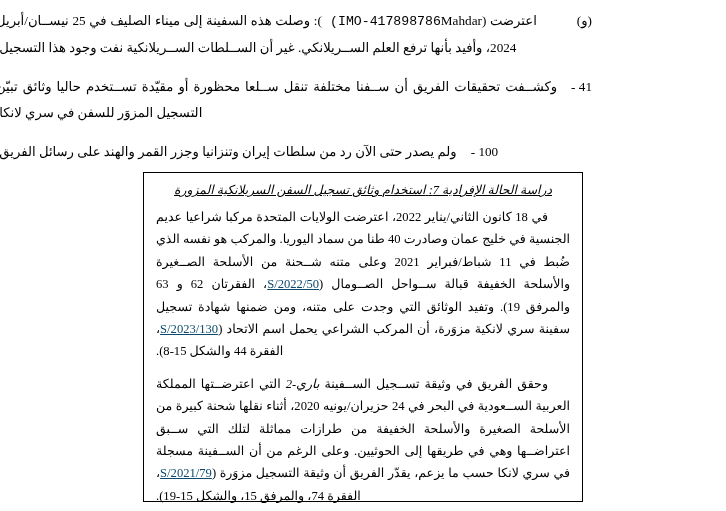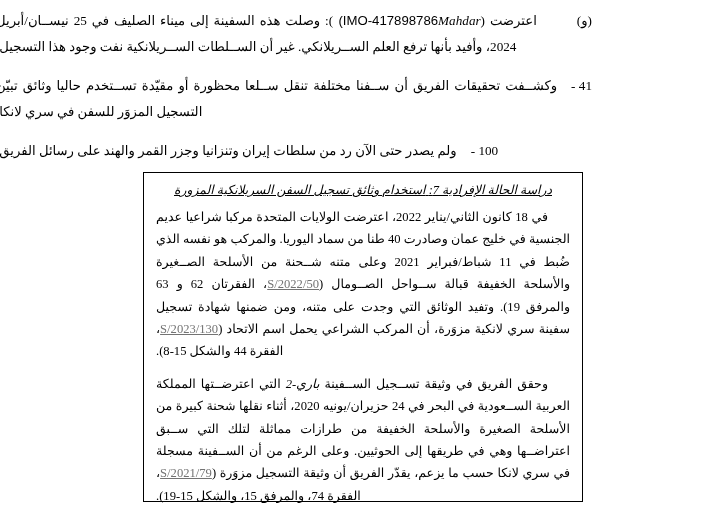--- a/index.html
+++ b/index.html
@@ -57,27 +57,26 @@
     margin-top: 13px;
   }
   .para-numbered .num {
     display: inline-block;
     margin-left: 14px;
   }
 
   .latin {
     direction: ltr;
     unicode-bidi: isolate;
-    font-family: Liberation Sans, sans-serif;
+    font-family: Liberation Mono, monospace;
     margin-top: 12px;
   }
   .latin-italic {
     direction: ltr;
     unicode-bidi: isolate;
-    font-style: italic;
     font-family: "Liberation Serif", "DejaVu Serif", serif;
   }
 
   
   .case-box {
     position: absolute;
     left: 143px;
     top: 172px;
     width: 440px;
     height: 330px;
@@ -105,21 +104,21 @@
     text-align: justify;
     text-align-last: left;
     font-size: 12.6px;
     line-height: 22.4px;
     margin: 0 0 10px 0;
     text-indent: 22px;
   }
   .case-para:last-child { margin-bottom: 0; }
 
   .link {
-    color: #737373;
+    color: #0c4a6e;
     text-decoration: underline;
     direction: ltr;
     unicode-bidi: isolate;
     cursor: pointer;
   }
 
   .ital-ar {
     font-style: italic;
   }
 </style>

